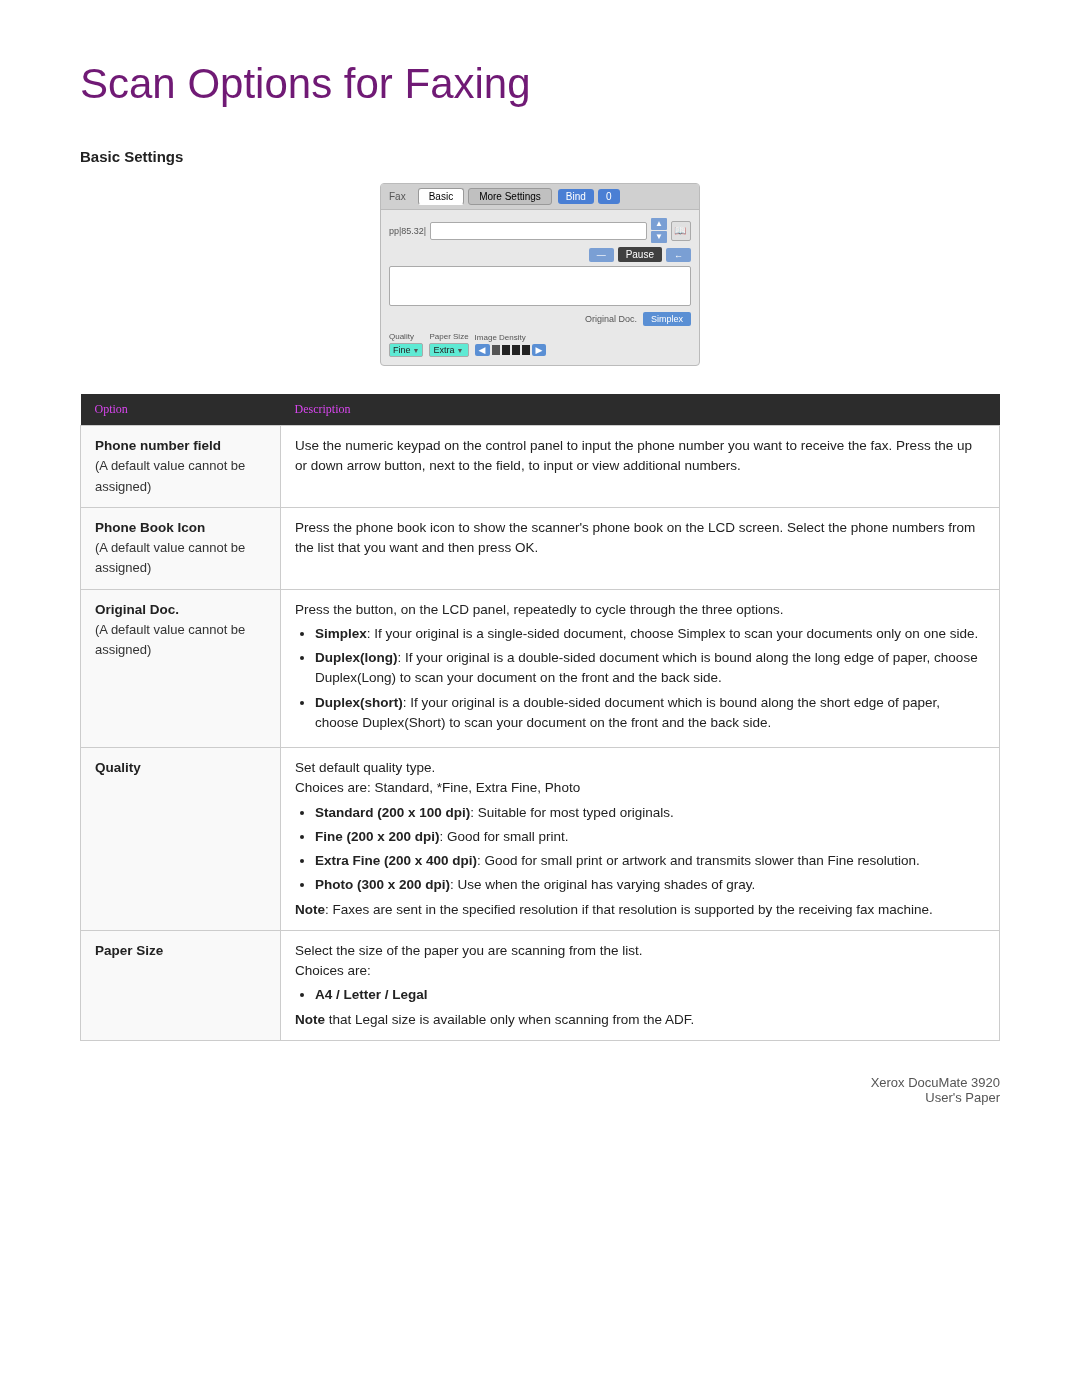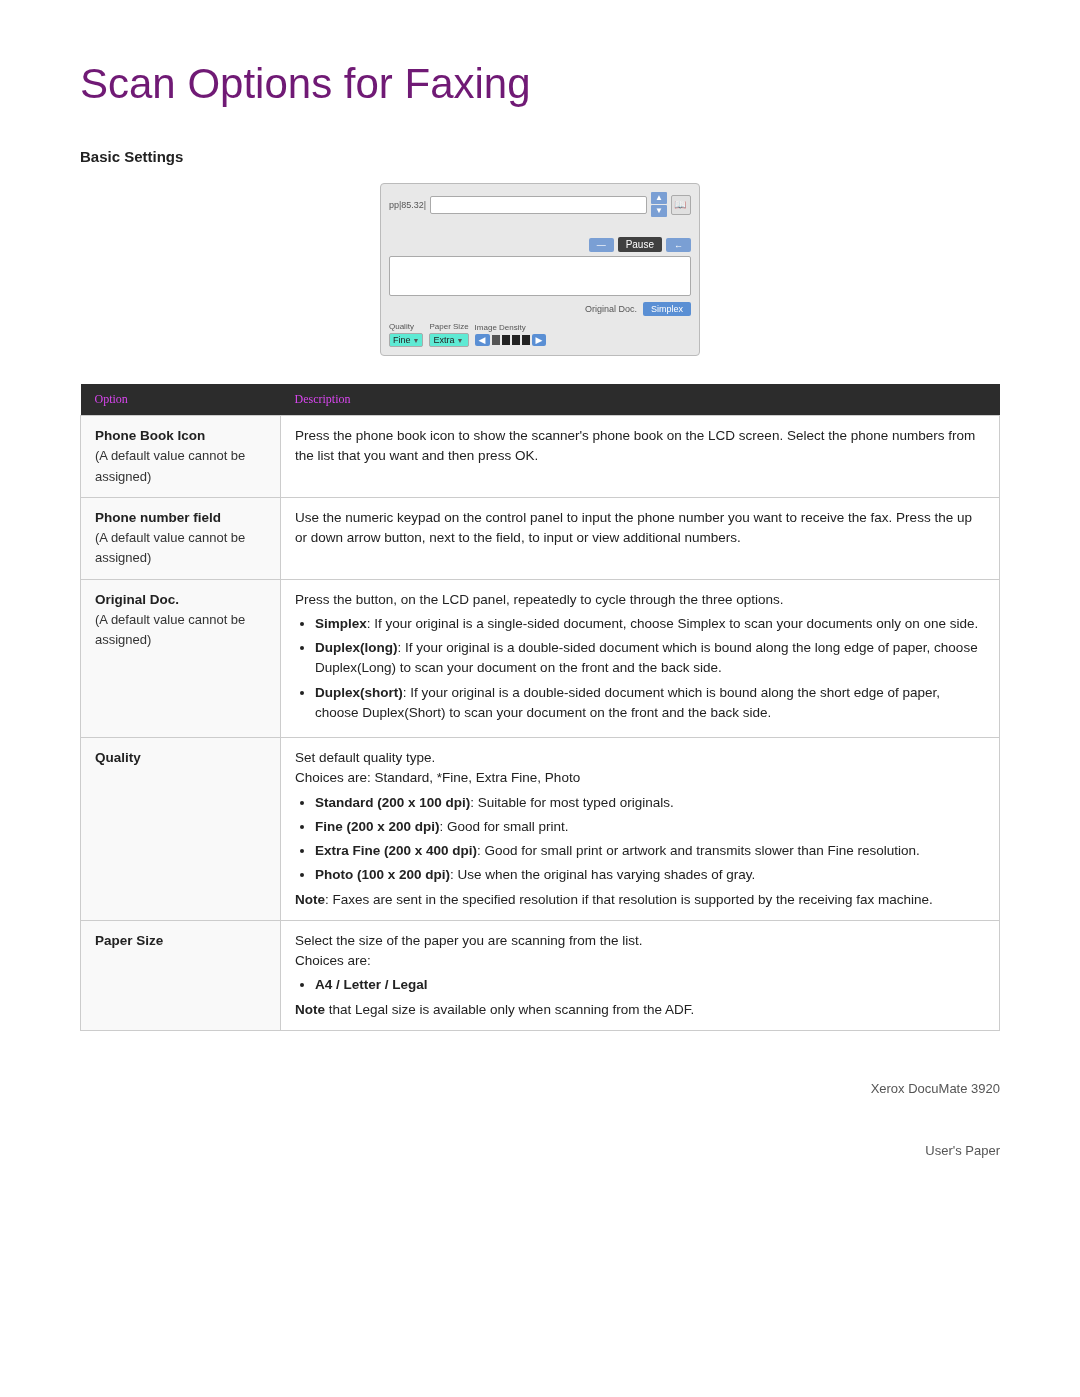--- a/index.html
+++ b/index.html
@@ -93,21 +93,21 @@
       text-align: center;
     }
 
     .fax-ui-body {
       padding: 8px;
     }
 
     .fax-address-row {
       display: flex;
       align-items: center;
-      margin-bottom: 20px;
+      margin-bottom: 4px;
       gap: 4px;
     }
 
     .fax-label {
       font-size: 9px;
       color: #555;
       min-width: 30px;
     }
 
     .fax-input {
@@ -312,35 +312,41 @@
     }
 
     ul.desc-list li {
       margin-bottom: 4px;
     }
 
     .footer {
       display: flex;
       flex-direction: column;
       align-items: flex-end;
-      margin-top: 50px;
+      margin-top: 34px;
       font-size: 13px;
       color: #555;
-      gap: 47px;
     }
   </style>
 </head>
 <body>
 
 <h1>Scan Options for Faxing</h1>
 
 <h2>Basic Settings</h2>
 
 <div class="screenshot-container">
   <div class="fax-ui">
+    <div class="fax-ui-header">
+      <span class="fax-ui-title">Fax</span>
+      <button class="tab-btn active">Basic</button>
+      <button class="tab-btn">More Settings</button>
+      <button class="bind-btn">Bind</button>
+      <button class="counter-btn">0</button>
+    </div>
     <div class="fax-ui-body">
       <div class="fax-address-row">
         <span class="fax-label">pp|85.32|</span>
         <div class="fax-input"></div>
         <div class="fax-arrows">
           <button class="arrow-btn">▲</button>
           <button class="arrow-btn">▼</button>
         </div>
         <div class="book-icon">📖</div>
       </div>
@@ -387,29 +393,29 @@
 
 <table class="settings-table">
   <thead>
     <tr>
       <th>Option</th>
       <th>Description</th>
     </tr>
   </thead>
   <tbody id="table-body">
   <tr>
-        <td><span class="option-name">Phone Book Icon</span><span class="option-sub">(A default value cannot be assigned)</span></td>
-        <td>
-          <p>Press the phone book icon to show the scanner's phone book on the LCD screen. Select the phone numbers from the list that you want and then press OK.</p>
+        <td><span class="option-name">Phone number field</span><span class="option-sub">(A default value cannot be assigned)</span></td>
+        <td>
+          <p>Use the numeric keypad on the control panel to input the phone number you want to receive the fax. Press the up or down arrow button, next to the field, to input or view additional numbers.</p>
         </td>
       </tr>
       <tr>
-        <td><span class="option-name">Phone number field</span><span class="option-sub">(A default value cannot be assigned)</span></td>
-        <td>
-          <p>Use the numeric keypad on the control panel to input the phone number you want to receive the fax. Press the up or down arrow button, next to the field, to input or view additional numbers.</p>
+        <td><span class="option-name">Phone Book Icon</span><span class="option-sub">(A default value cannot be assigned)</span></td>
+        <td>
+          <p>Press the phone book icon to show the scanner's phone book on the LCD screen. Select the phone numbers from the list that you want and then press OK.</p>
         </td>
       </tr>
       <tr>
         <td><span class="option-name">Original Doc.</span><span class="option-sub">(A default value cannot be assigned)</span></td>
         <td>
           <p>Press the button, on the LCD panel, repeatedly to cycle through the three options.</p>
           <ul class="desc-list">
             <li><strong>Simplex</strong>: If your original is a single-sided document, choose Simplex to scan your documents only on one side.</li>
             <li><strong>Duplex(long)</strong>: If your original is a double-sided document which is bound along the long edge of paper, choose Duplex(Long) to scan your document on the front and the back side.</li>
             <li><strong>Duplex(short)</strong>: If your original is a double-sided document which is bound along the short edge of paper, choose Duplex(Short) to scan your document on the front and the back side.</li>
@@ -420,21 +426,21 @@
         <td>
           <span class="option-name">Quality</span>
         </td>
         <td>
           <p>Set default quality type.</p>
           <p>Choices are: Standard, *Fine, Extra Fine, Photo</p>
           <ul class="desc-list">
             <li><strong>Standard (200 x 100 dpi)</strong>: Suitable for most typed originals.</li>
             <li><strong>Fine (200 x 200 dpi)</strong>: Good for small print.</li>
             <li><strong>Extra Fine (200 x 400 dpi)</strong>: Good for small print or artwork and transmits slower than Fine resolution.</li>
-            <li><strong>Photo (100 x 200 dpi)</strong>: Use when the original has varying shades of gray.</li>
+            <li><strong>Photo (300 x 200 dpi)</strong>: Use when the original has varying shades of gray.</li>
           </ul>
           <p><strong>Note</strong>: Faxes are sent in the specified resolution if that resolution is supported by the receiving fax machine.</p>
         </td>
       </tr>
       <tr>
         <td>
           <span class="option-name">Paper Size</span>
         </td>
         <td>
           <p>Select the size of the paper you are scanning from the list.</p>

